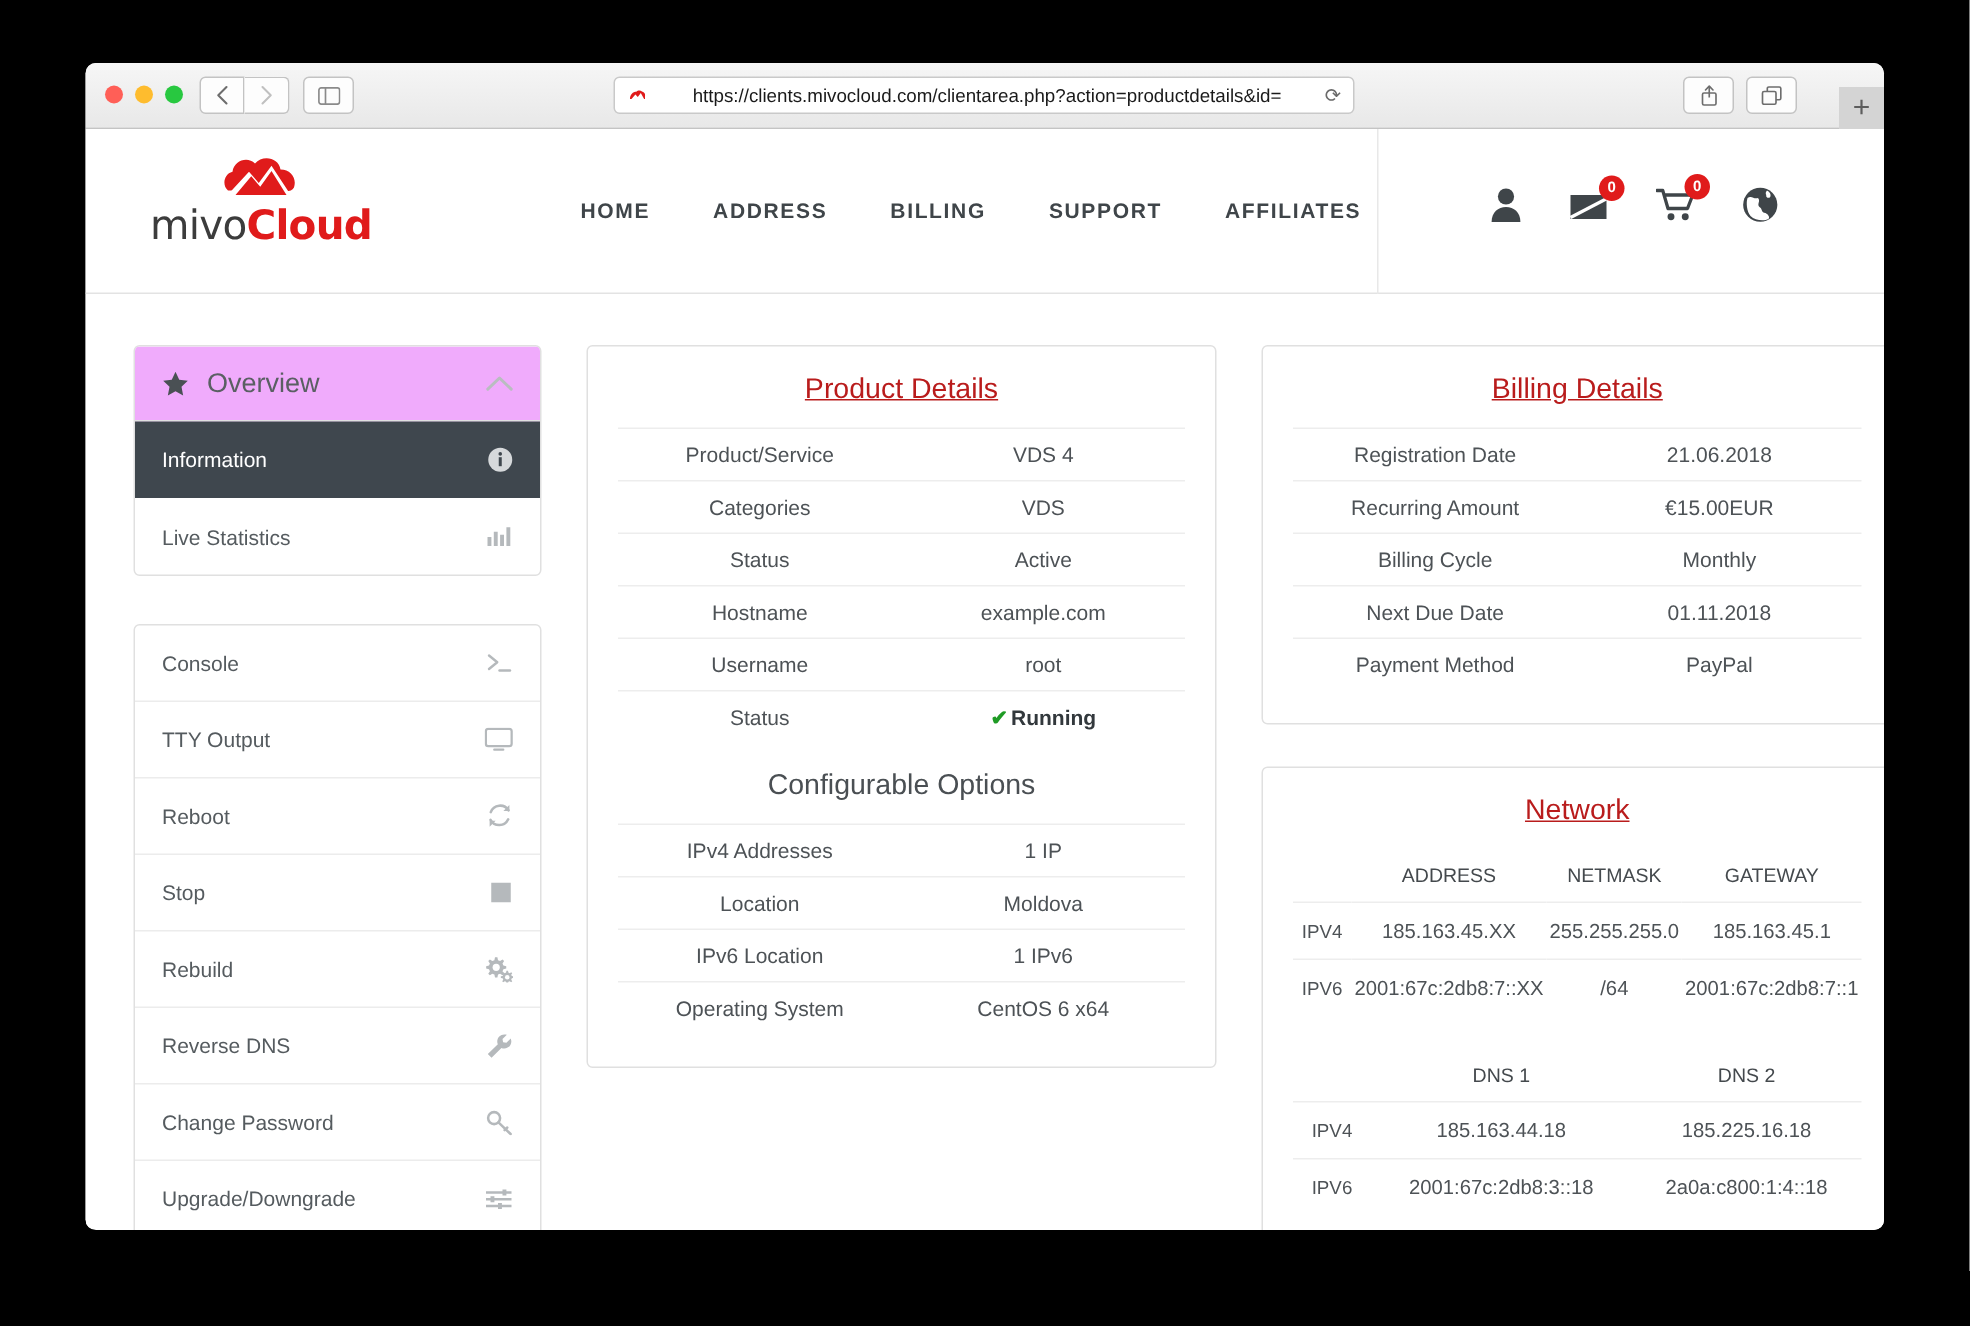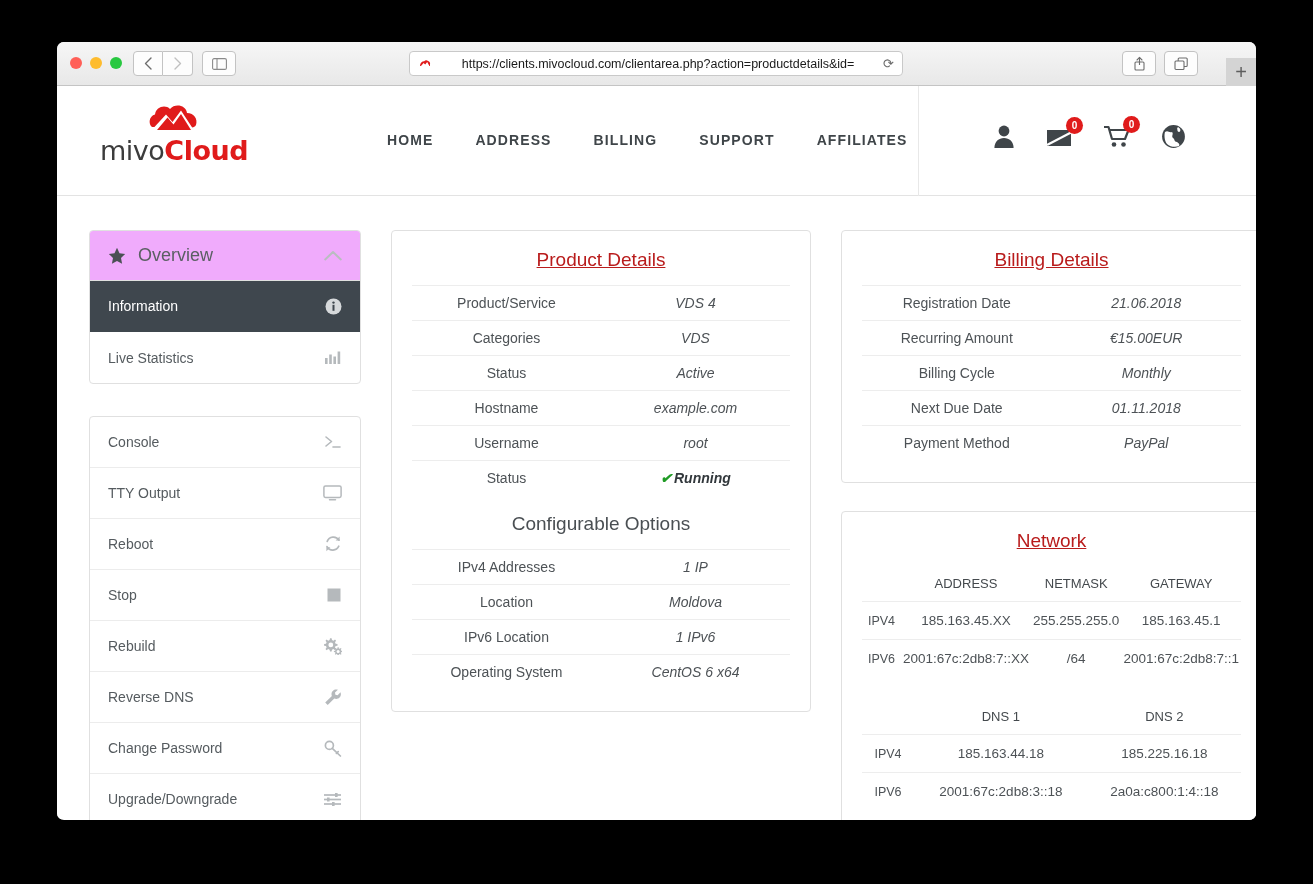--- a/index.html
+++ b/index.html
@@ -311,21 +311,21 @@
 
   .kv-row {
     display: flex;
     align-items: center;
     height: 35px;
     border-top: 1px solid #ededed;
     font-size: 14px;
     color: #4d5256;
   }
   .kv-key { flex: 1; text-align: center; }
-  .kv-val { flex: 1; text-align: center; font-style: italic; }
+  .kv-val { flex: 1; text-align: center; }
   .kv-val.bold { font-weight: 700; color: #32383c; }
   .check { color: #1f9b25; font-weight: 700; margin-right: 2px; }
 
   
   .net-table { width: 100%; border-collapse: collapse; font-size: 13.5px; color: #4d5256; }
   .net-table th {
     font-weight: 400;
     padding: 10px 2px;
     text-align: center;
     font-size: 13px;

